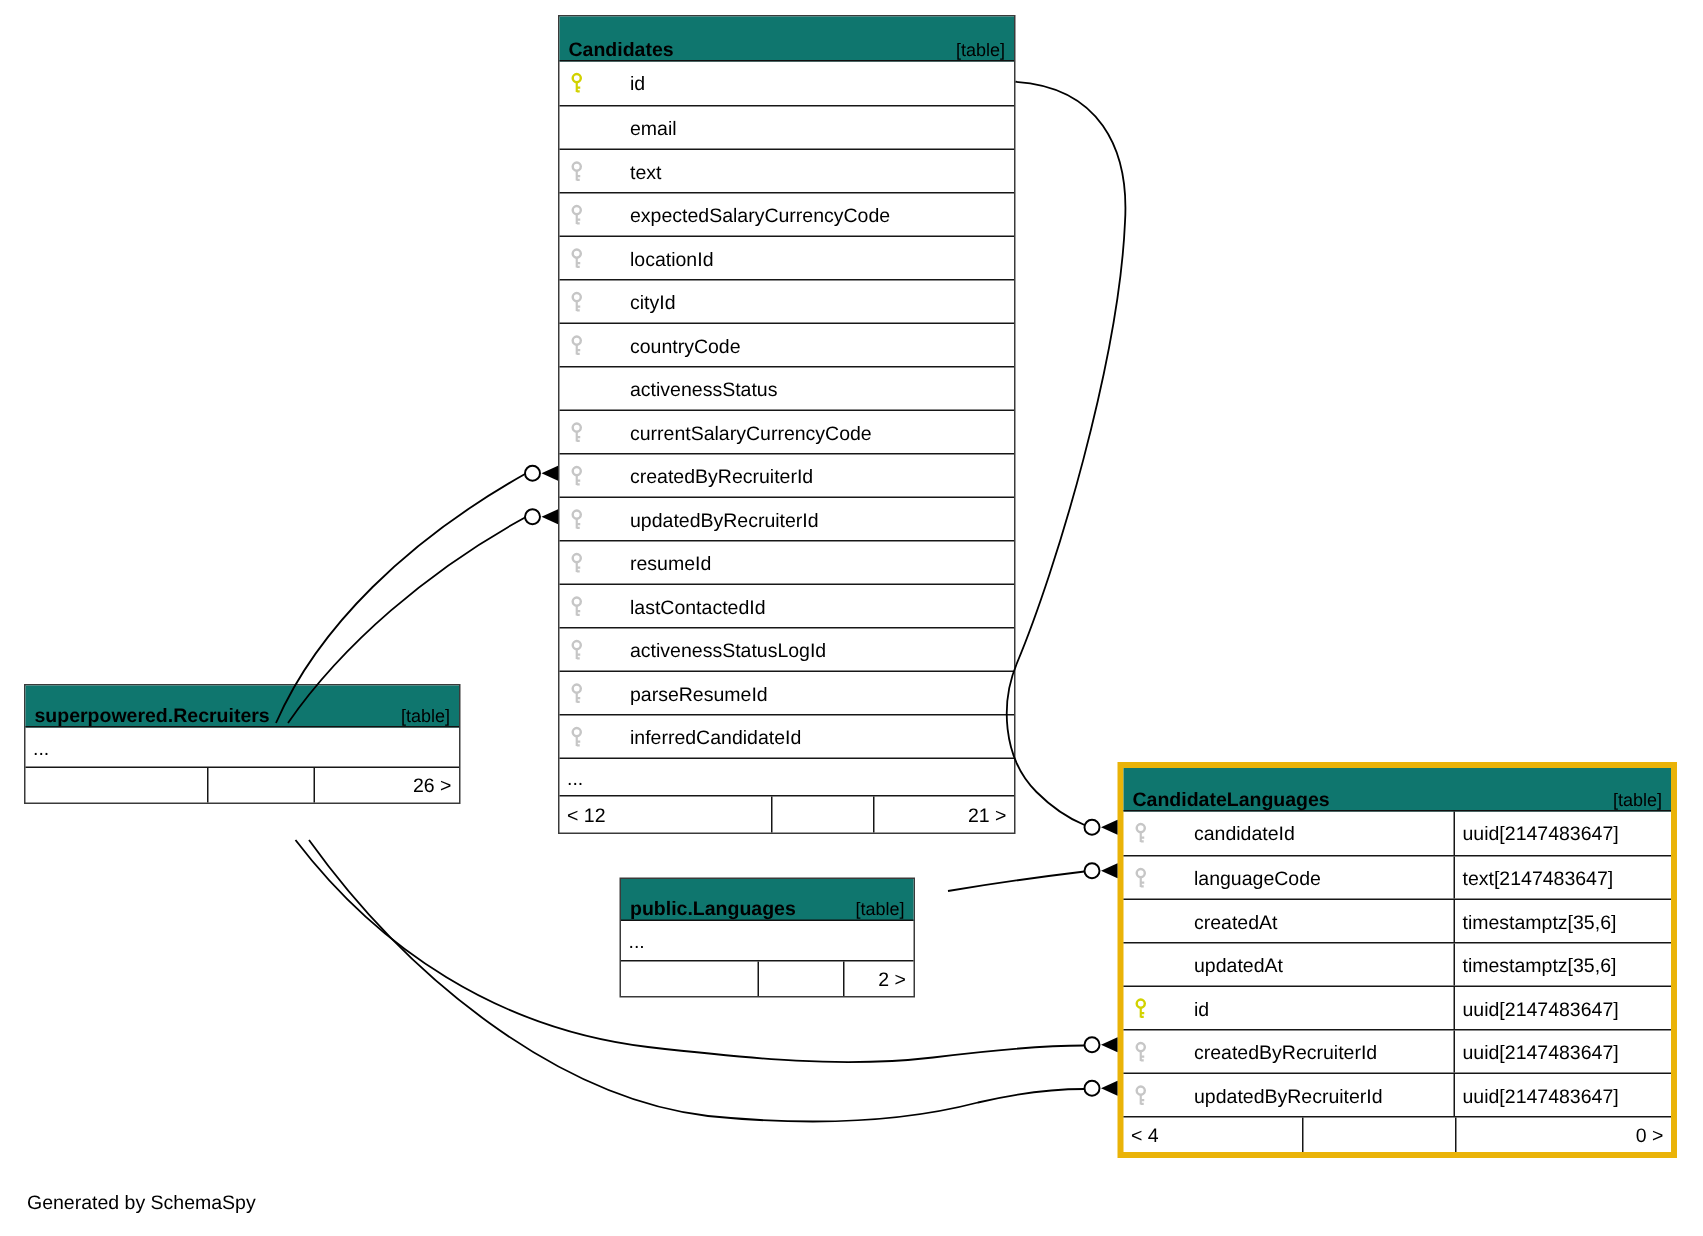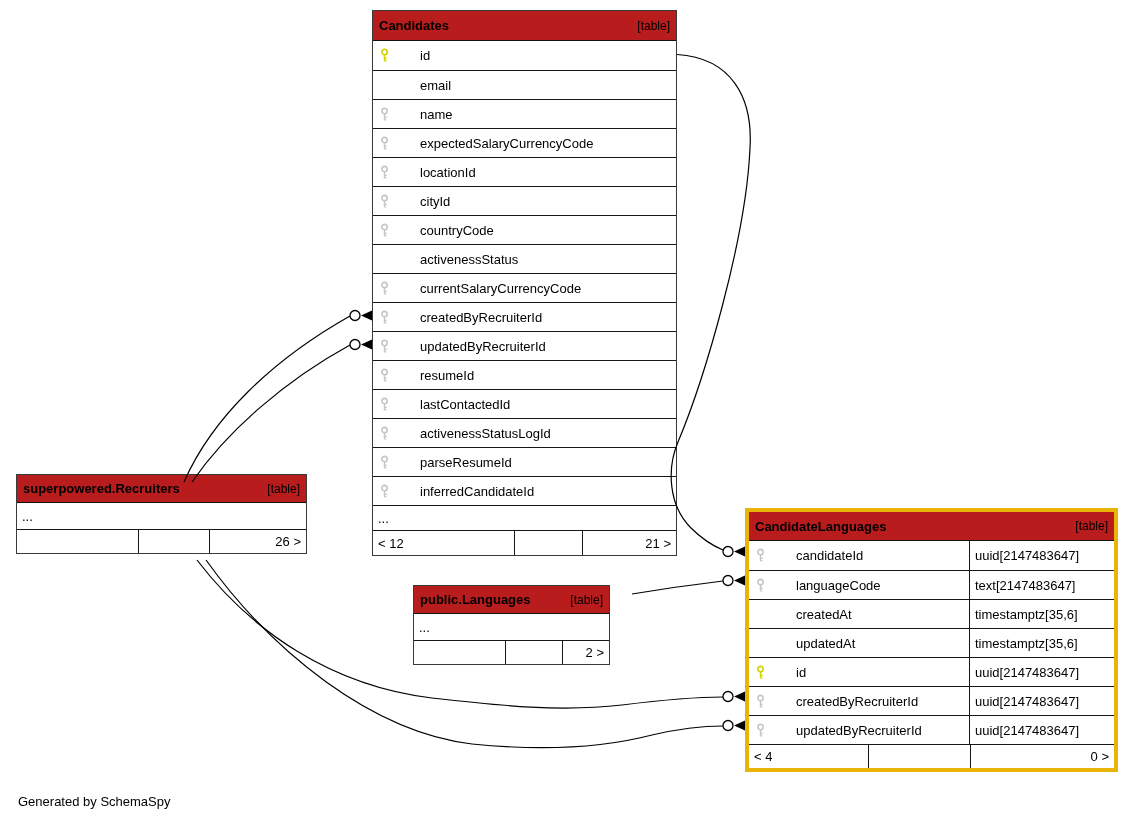--- a/index.html
+++ b/index.html
@@ -7,21 +7,21 @@
     width:1135px;height:824px;background:#ffffff;position:relative;
     font-family:"Liberation Sans", sans-serif;color:#000;overflow:hidden;
   }
   .stage{position:absolute;inset:0;}
   .dbtable{
     position:absolute;background:#fff;border:1.5px solid #3a3a3a;
     box-sizing:border-box;z-index:2;
   }
   .dbtable.focus{border:4px solid #eab308;}
   .thead{
-    display:flex;align-items:center;height:29px;background:#b91c1c;
+    display:flex;align-items:flex-end;height:29px;background:#0f766e;
     border-bottom:1px solid #111;padding:0 6px;box-sizing:border-box;
   }
   .ttitle{font-weight:bold;font-size:13px;white-space:nowrap;}
   .ttag{margin-left:auto;font-size:12px;white-space:nowrap;}
   .rows{display:block;}
   .trow{
     display:flex;align-items:center;height:29px;border-top:1px solid #161616;
     box-sizing:border-box;font-size:13px;white-space:nowrap;gap:25px;
   }
   .rows .trow:first-child{border-top:none;}
@@ -75,21 +75,21 @@
           <span class="keyicon none"></span>
           <span class="cname">email</span>
         </div>
         <div class="trow">
           <span class="keyicon fk">
             <svg viewBox="0 0 10 16" width="9" height="15" aria-hidden="true">
               <circle cx="5" cy="4.2" r="3" fill="none" stroke="currentColor" stroke-width="1.8"></circle>
               <path d="M5 7.2 V14.5 M5 11.2 h2.6 M5 14 h2.2" fill="none" stroke="currentColor" stroke-width="1.6"></path>
             </svg>
           </span>
-          <span class="cname">name</span>
+          <span class="cname">text</span>
         </div>
         <div class="trow">
           <span class="keyicon fk">
             <svg viewBox="0 0 10 16" width="9" height="15" aria-hidden="true">
               <circle cx="5" cy="4.2" r="3" fill="none" stroke="currentColor" stroke-width="1.8"></circle>
               <path d="M5 7.2 V14.5 M5 11.2 h2.6 M5 14 h2.2" fill="none" stroke="currentColor" stroke-width="1.6"></path>
             </svg>
           </span>
           <span class="cname">expectedSalaryCurrencyCode</span>
         </div>
@@ -198,21 +198,21 @@
         </div>
       </div>
     <div class="ellipsisrow">...</div>
     <div class="tfoot">
       <span class="fcell c1" style="width:142px;">&lt; 12</span>
       <span class="fcell c2" style="width:68px;"></span>
       <span class="fcell c3">21 &gt;</span>
     </div>
   </div>
 
-  <div class="dbtable" style="left:16px;top:474px;width:291px;">
+  <div class="dbtable" style="left:16px;top:456px;width:291px;">
     <div class="thead" style="height:28px;">
       <span class="ttitle">superpowered.Recruiters</span>
       <span class="ttag">[table]</span>
     </div>
     <div class="ellipsisrow" style="height:26px;border-top:none;">...</div>
     <div class="tfoot" style="height:24px;">
       <span class="fcell c1" style="width:122px;"></span>
       <span class="fcell c2" style="width:71px;"></span>
       <span class="fcell c3">26 &gt;</span>
     </div>

